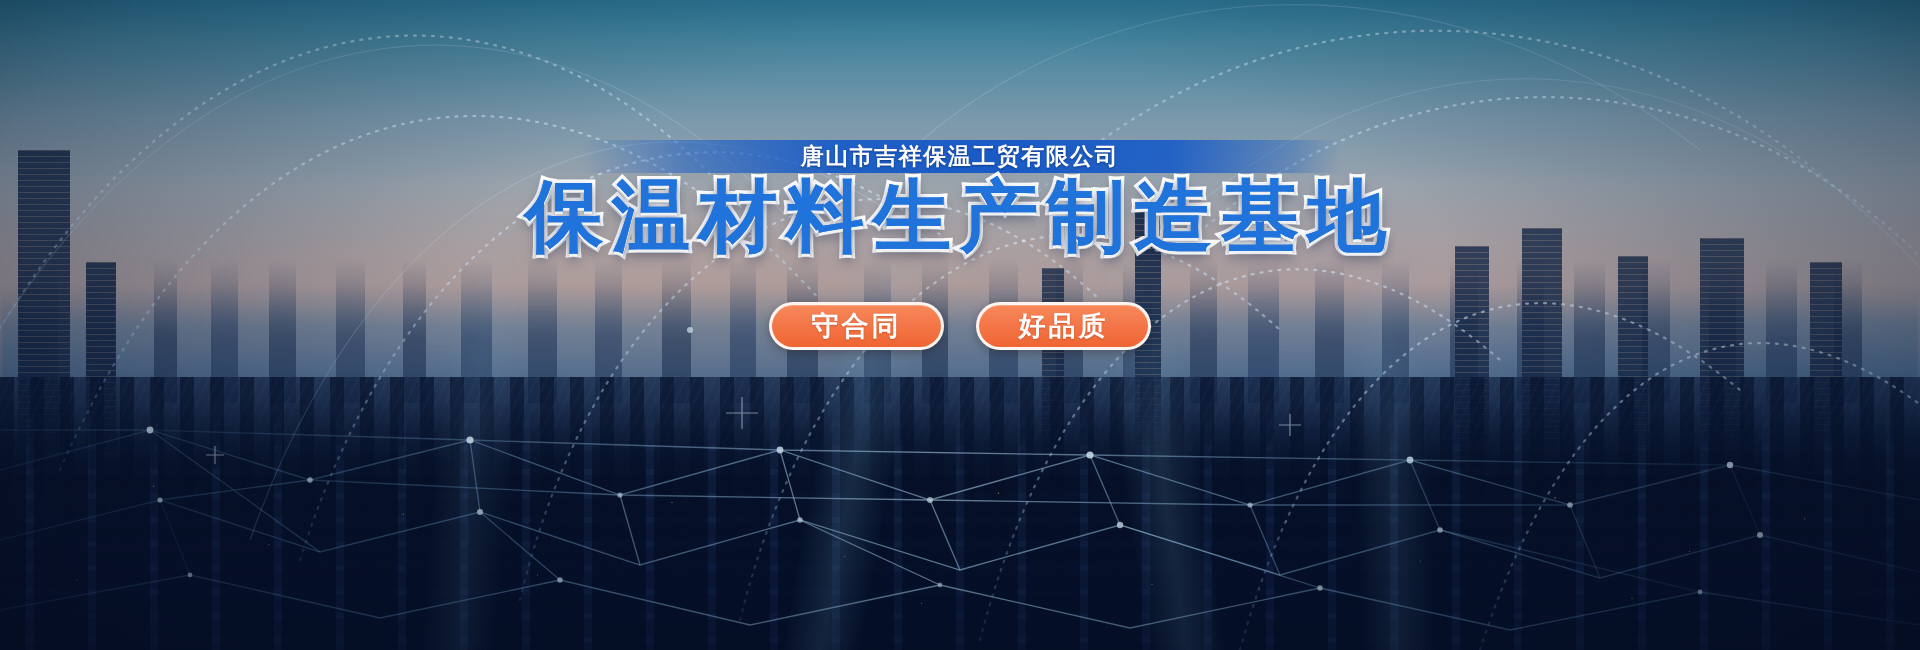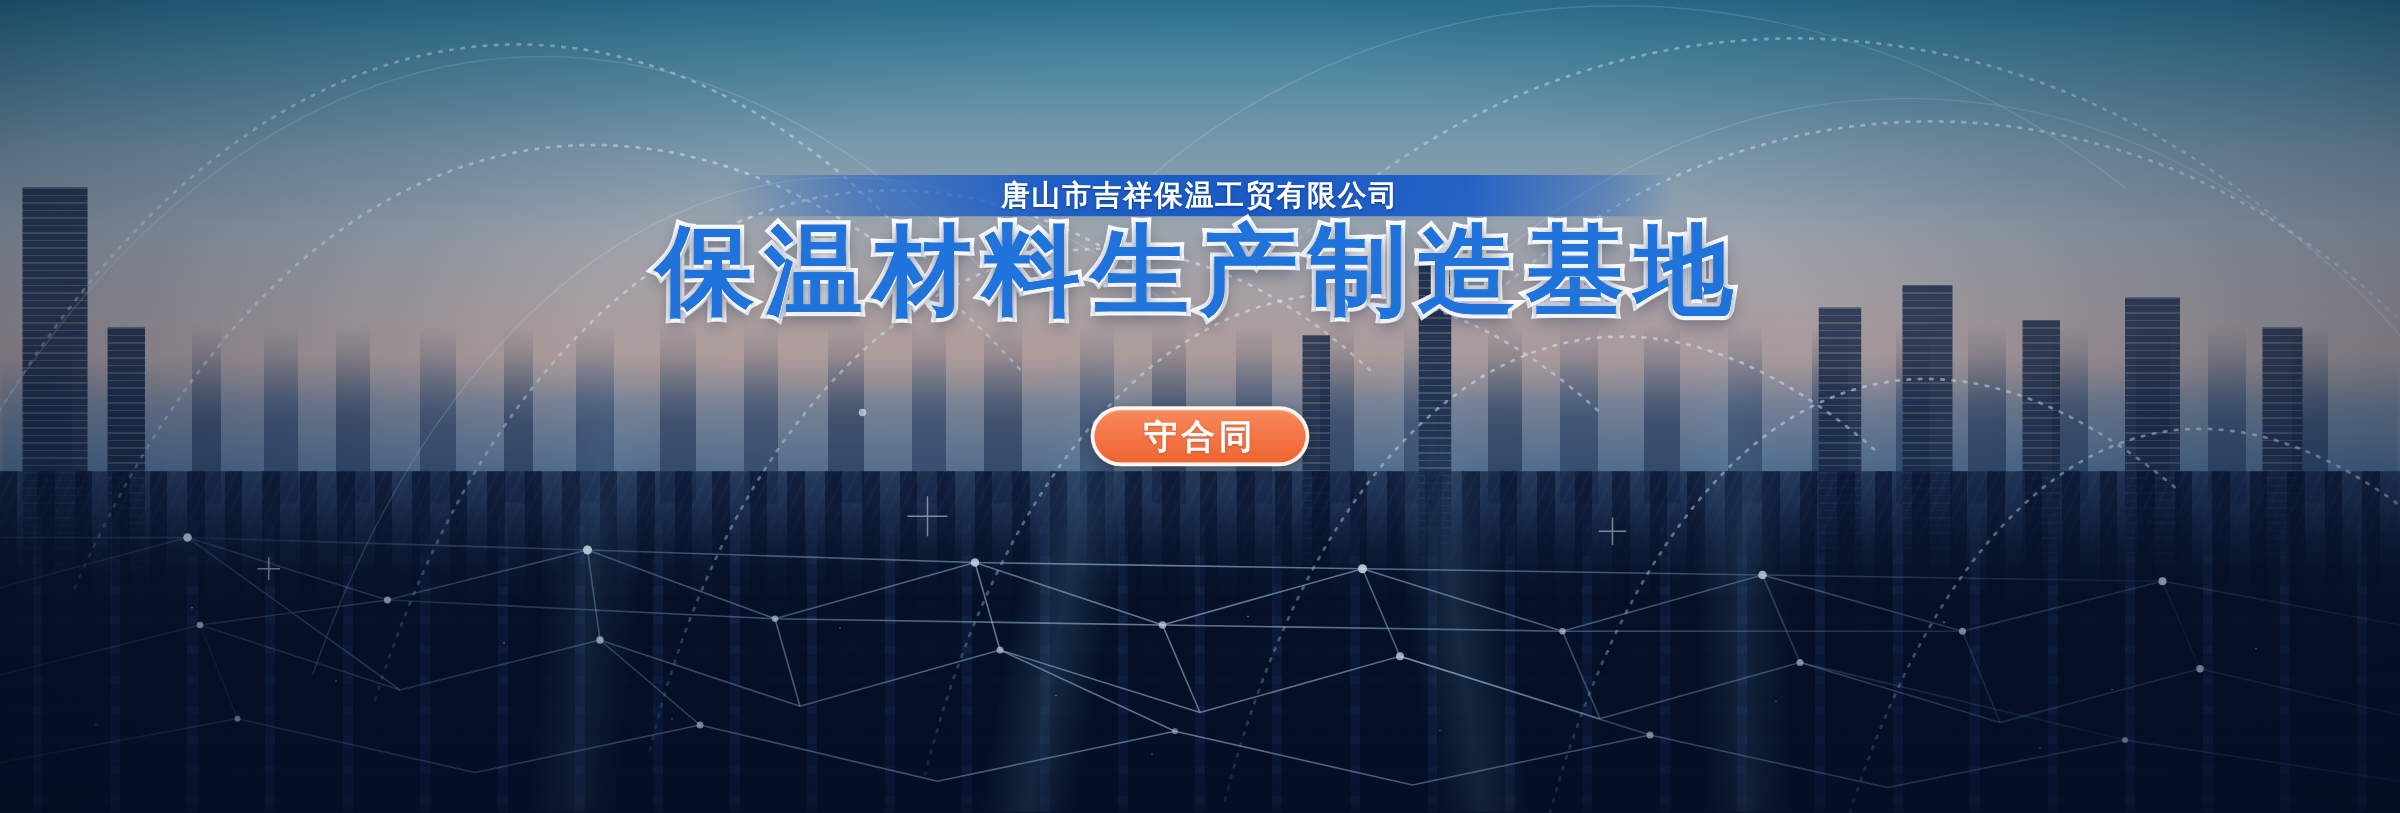--- a/index.html
+++ b/index.html
@@ -199,21 +199,21 @@
   .headline-wrap{position:absolute;left:0;right:0;top:0;height:120px;}
   .headline.fill{
     -webkit-text-stroke:0;
     text-shadow:none;
     color:#1f73da;
   }
 
   
   .badges{
     position:absolute;left:50%;transform:translateX(-50%);
-    top:325px;display:flex;gap:32px;align-items:flex-start;
+    top:302px;display:flex;gap:32px;align-items:flex-start;
   }
   .badge{
     min-width:175px;height:48px;padding:0 26px;
     display:flex;align-items:center;justify-content:center;
     border-radius:999px;
     border:3px solid rgba(255,255,255,.92);
     background:linear-gradient(to bottom,#f7895a 0%,#f4774a 45%,#ef6531 100%);
     box-shadow:0 3px 10px rgba(30,20,10,.30), inset 0 1px 0 rgba(255,255,255,.25);
     color:#ffffff;font-size:27px;font-weight:bold;letter-spacing:3px;
     white-space:nowrap;
@@ -333,16 +333,19 @@
 
     <div class="headline-wrap" style="top:176px;">
       <div class="headline" style="position:absolute;left:0;right:0;top:0;">保温材料生产制造基地</div>
       <div class="headline fill" style="position:absolute;left:0;right:0;top:0;">保温材料生产制造基地</div>
     </div>
 
     <div class="badges">
       <div class="badge">
         <span>守合同</span>
       </div>
+      <div class="badge">
+        <span>好品质</span>
+      </div>
     </div>
 
   </div>
 </div>
 
 </body></html>

